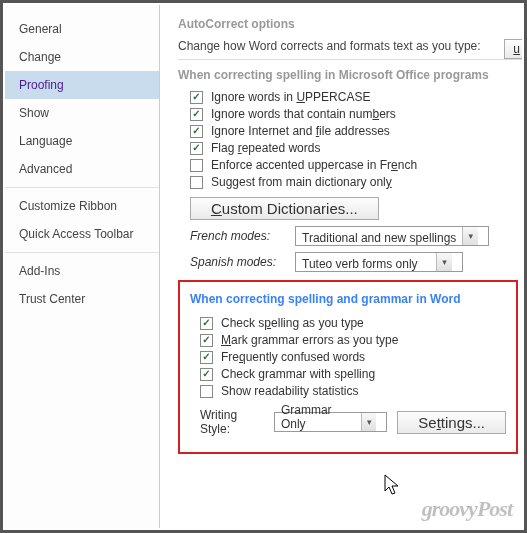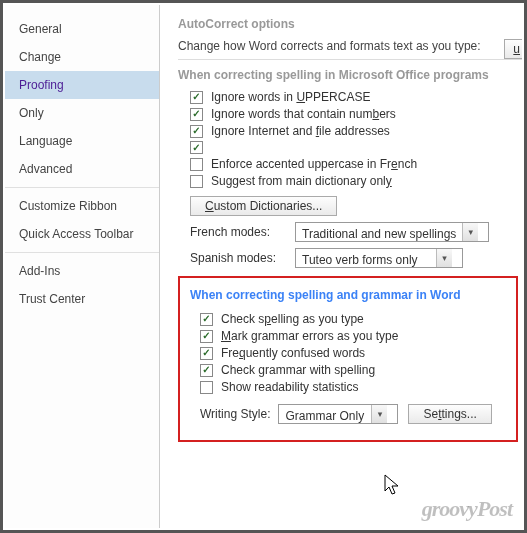--- a/index.html
+++ b/index.html
@@ -6,50 +6,50 @@
 body { font-family: "Segoe UI", Tahoma, sans-serif; font-size: 12px; color: #333; background: #fff; overflow: hidden; }
 .shell { width: 527px; height: 533px; border: 3px solid #555; position: relative; background: #fff; }
 .inner { position: absolute; top: 2px; left: 2px; right: 2px; bottom: 2px; display: flex; background: #fff; }
 .sidebar { width: 155px; border-right: 1px solid #ccc; background: #fdfdfd; padding-top: 10px; }
 .sidebar-item { padding: 7px 14px; font-size: 12px; color: #444; cursor: pointer; }
 .sidebar-item.active { background: #c8dced; color: #4c1d95; }
 .sidebar-divider { height: 1px; background: #e0e0e0; margin: 4px 0; }
 .main { flex: 1; padding: 8px 0 0 18px; overflow: hidden; position: relative; }
 .section-h { font-size: 12px; font-weight: bold; color: #999; margin: 4px 0 8px 0; }
 .desc { font-size: 12px; color: #444; margin-bottom: 6px; }
-.btn { display: inline-block; border: 1px solid #aaa; background: linear-gradient(#fdfdfd,#eaeaea); padding: 2px 14px; font-size: 12px; color: #333; cursor: pointer; }
+.btn { display: inline-block; border: 1px solid #aaa; background: linear-gradient(#fdfdfd,#eaeaea); padding: 2px 20px; font-size: 15px; color: #333; cursor: pointer; }
 .btn .u { text-decoration: underline; }
 .divider { height: 1px; background: #ddd; margin: 6px 0 8px 0; }
 .opt-row { display: flex; align-items: center; margin: 3px 0 3px 12px; font-size: 12px; color: #333; }
 .chk { width: 13px; height: 13px; border: 1px solid #888; margin-right: 8px; display: inline-flex; align-items: center; justify-content: center; font-size: 10px; color: #2a6b2a; background: #fff; }
 .chk.checked::before { content: "✓"; font-weight: bold; line-height: 1; }
 .label .u { text-decoration: underline; }
 .fld-row { display: flex; align-items: center; margin: 6px 0 4px 12px; font-size: 12px; }
-.fld-label { width: 105px; }
+.fld-label { width: 105px; font-style: italic; }
 .select { border: 1px solid #999; background: #fff; display: inline-flex; align-items: flex-end; height: 20px; padding: 0 10px 0 6px; font-size: 12px; }
 .select .val { padding-right: 6px; }
 .select .arr { width: 16px; height: 18px; border-left: 1px solid #bbb; background: linear-gradient(#f8f8f8,#e0e0e0); display: flex; align-items: center; justify-content: center; font-size: 9px; color: #555; }
 .highlight-box { border: 2px solid #d42020; margin: 8px 4px 0 0; padding: 8px 10px 12px 8px; }
 .highlight-box .section-h { color: #3b82f6; margin: 2px 0 10px 2px; }
 .btn-row { margin: 8px 0 0 12px; display: flex; align-items: center; gap: 6px; }
 .watermark { position: absolute; bottom: 6px; right: 10px; font-family: Georgia, serif; font-size: 22px; font-style: italic; font-weight: bold; color: rgba(0,0,0,0.25); letter-spacing: -1px; pointer-events: none; }
 .cursor { position: absolute; bottom: 30px; right: 120px; pointer-events: none; }
 .aut-btn { position: absolute; top: 34px; right: 0; border: 1px solid #aaa; border-right: none; background: linear-gradient(#fdfdfd,#eaeaea); padding: 2px 2px 2px 8px; font-size: 12px; }
 .aut-btn .u { text-decoration: underline; }
 </style>
 </head>
 <body>
 
 <div class="shell">
 <div class="inner">
   <div class="sidebar" id="sidebar">
         <div class="sidebar-item">General</div>
         <div class="sidebar-item">Change</div>
         <div class="sidebar-item active">Proofing</div>
-        <div class="sidebar-item">Only</div>
+        <div class="sidebar-item">Show</div>
         <div class="sidebar-item">Language</div>
         <div class="sidebar-item">Advanced</div>
         <div class="sidebar-divider"></div>
         <div class="sidebar-item">Customize Ribbon</div>
         <div class="sidebar-item">Quick Access Toolbar</div>
         <div class="sidebar-divider"></div>
         <div class="sidebar-item">Add-Ins</div>
         <div class="sidebar-item">Trust Center</div>
       </div>
   <div class="main">
@@ -69,20 +69,21 @@
           <div class="opt-row">
             <span class="chk checked"></span>
             <span class="label">Ignore words that contain num<span class="u">b</span>ers</span>
           </div>
           <div class="opt-row">
             <span class="chk checked"></span>
             <span class="label">Ignore Internet and <span class="u">f</span>ile addresses</span>
           </div>
           <div class="opt-row">
             <span class="chk checked"></span>
+            <span class="label">Flag <span class="u">r</span>epeated words</span>
           </div>
           <div class="opt-row">
             <span class="chk"></span>
             <span class="label">Enforce accented uppercase in Fr<span class="u">e</span>nch</span>
           </div>
           <div class="opt-row">
             <span class="chk"></span>
             <span class="label">Suggest from main dictionary onl<span class="u">y</span></span>
           </div>
         </div>

